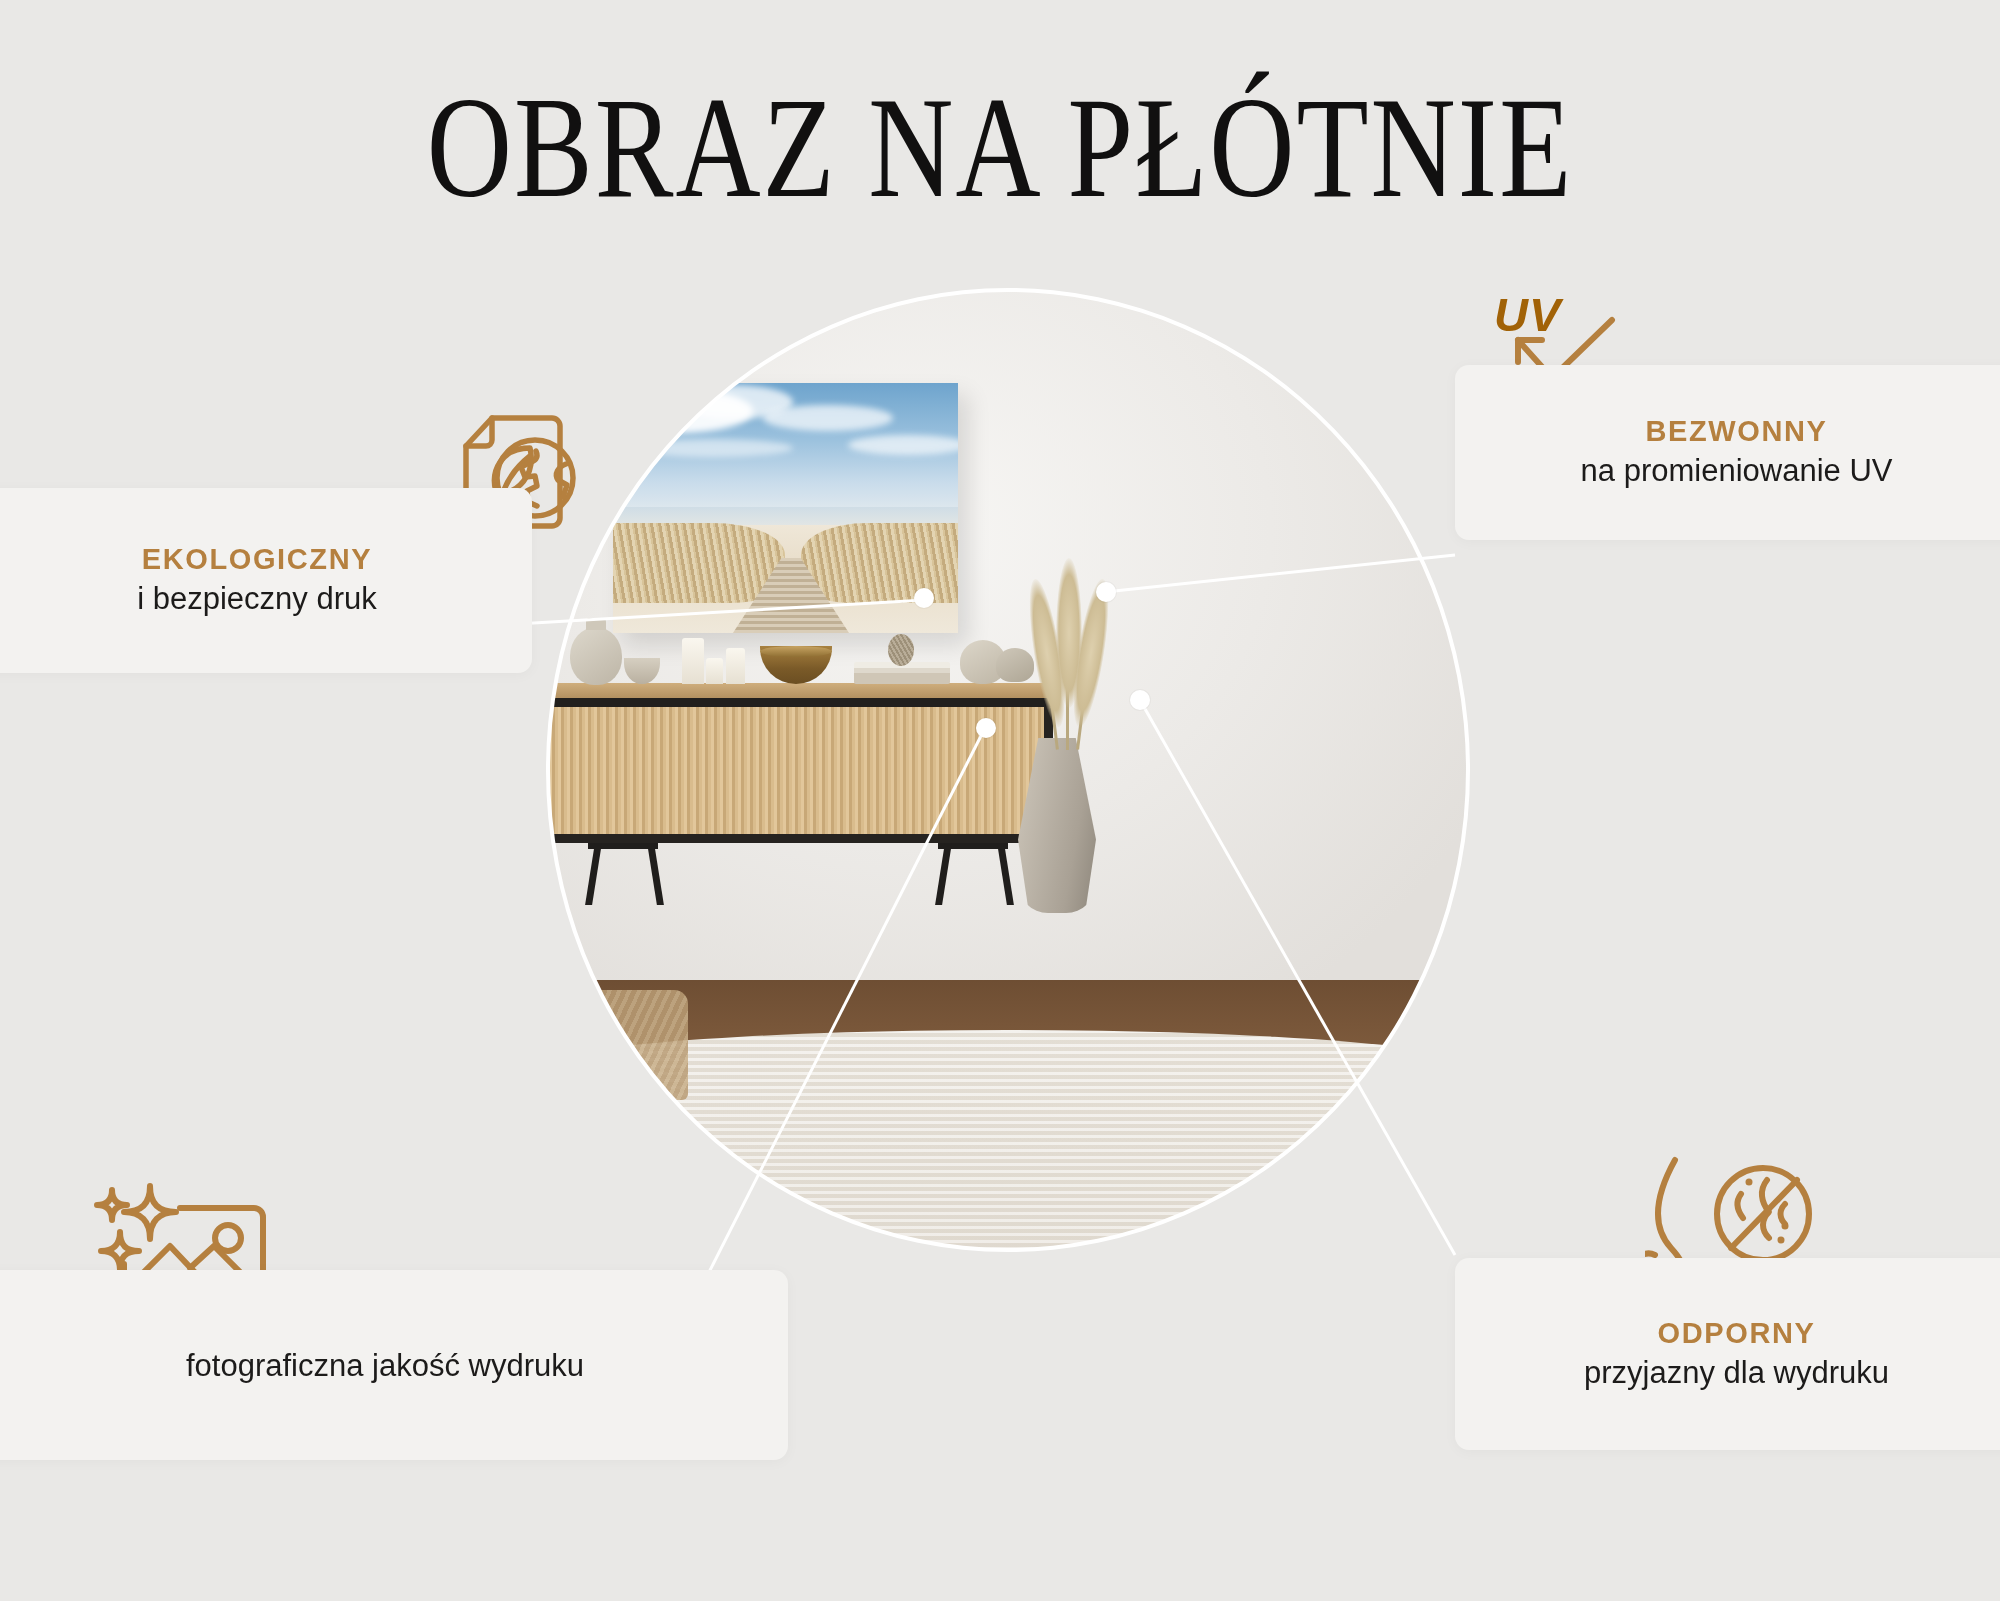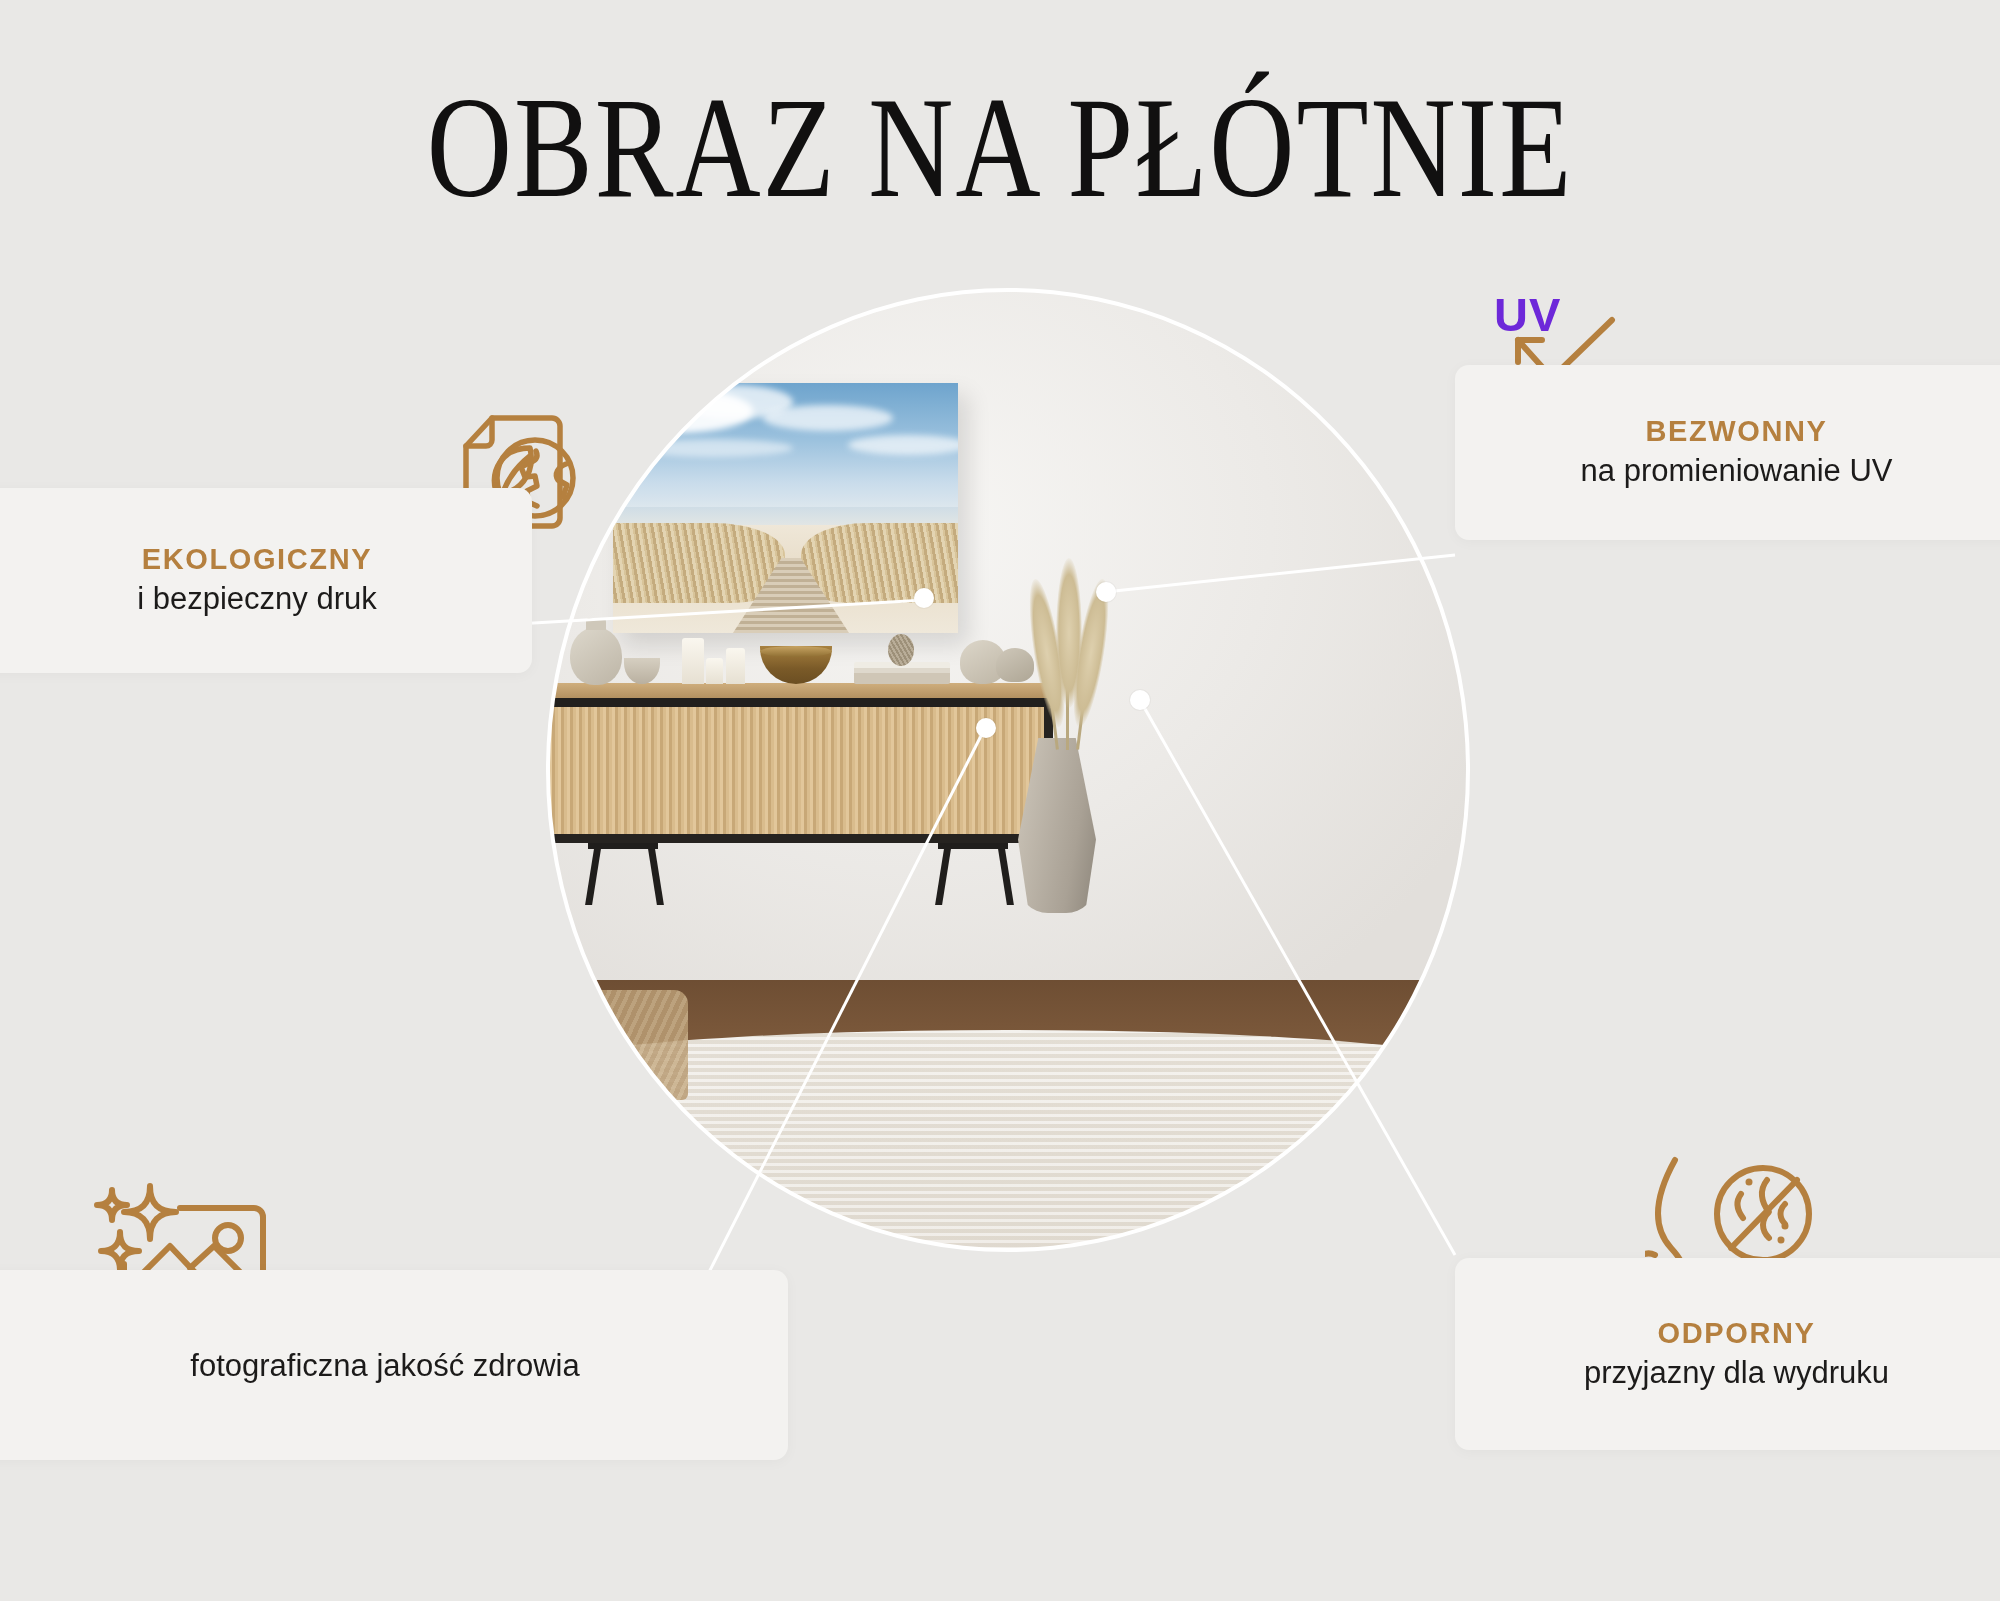--- a/index.html
+++ b/index.html
@@ -184,21 +184,21 @@
 
   
   .icon { position:absolute; }
   #icon-eco   { left:430px;  top:398px;  }
   #icon-uv    { left:1470px; top:282px;  }
   #icon-color { left:68px;   top:1182px; }
   #icon-smell { left=0; left:1645px; top:1152px; }
 
   .uvlabel {
     position:absolute; left:1494px; top:287px;
-    color:#6d28d9; font-weight:bold; font-size:47px; letter-spacing:1px;
+    color:#a16207; font-weight:bold; font-size:47px; letter-spacing:1px;font-style:italic;
   }
 
   
   #lines { position:absolute; inset:0; pointer-events:none; }
   .dot {
     position:absolute; width:20px; height:20px; border-radius:50%;
     background:#ffffff; box-shadow:0 0 0 1px rgba(0,0,0,.03);
   }
 </style>
 </head>
@@ -337,21 +337,21 @@
 
   <div class="card" id="card-uv">
     <div class="txt">
       <div class="ttl">BEZWONNY</div>
       <div class="sub">na promieniowanie UV</div>
     </div>
   </div>
 
   <div class="card" id="card-color">
     <div class="txt">
-      <div class="sub">fotograficzna jakość zdrowia</div>
+      <div class="sub">fotograficzna jakość wydruku</div>
     </div>
   </div>
 
   <div class="card" id="card-smell">
     <div class="txt">
       <div class="ttl">ODPORNY</div>
       <div class="sub">przyjazny dla wydruku</div>
     </div>
   </div>
 

